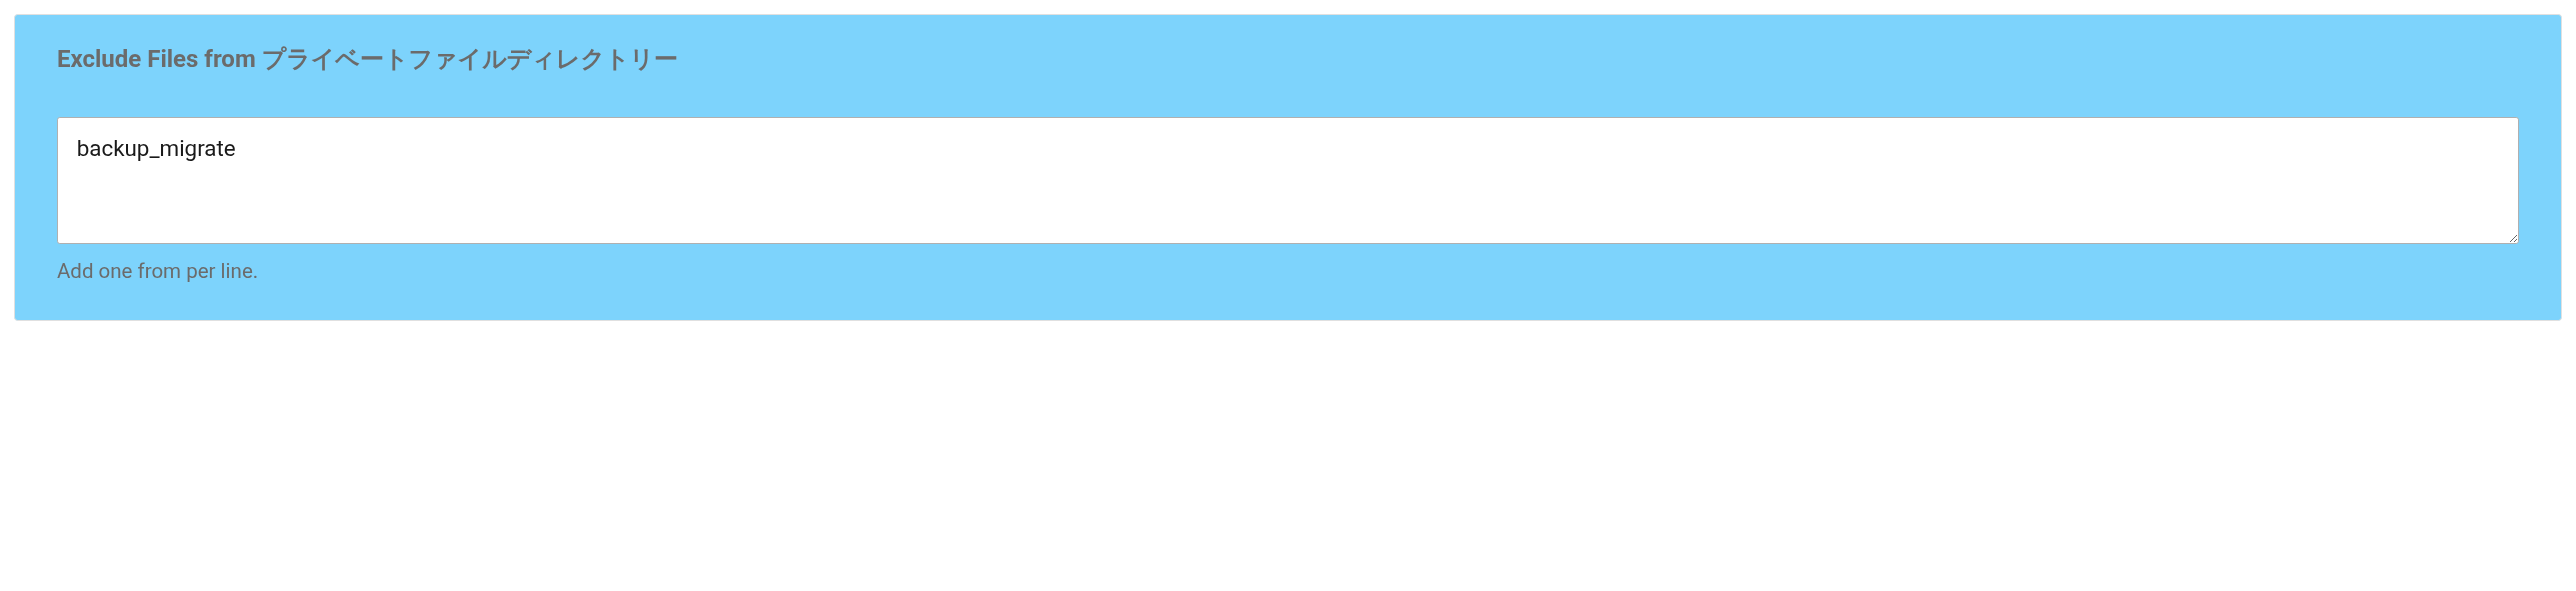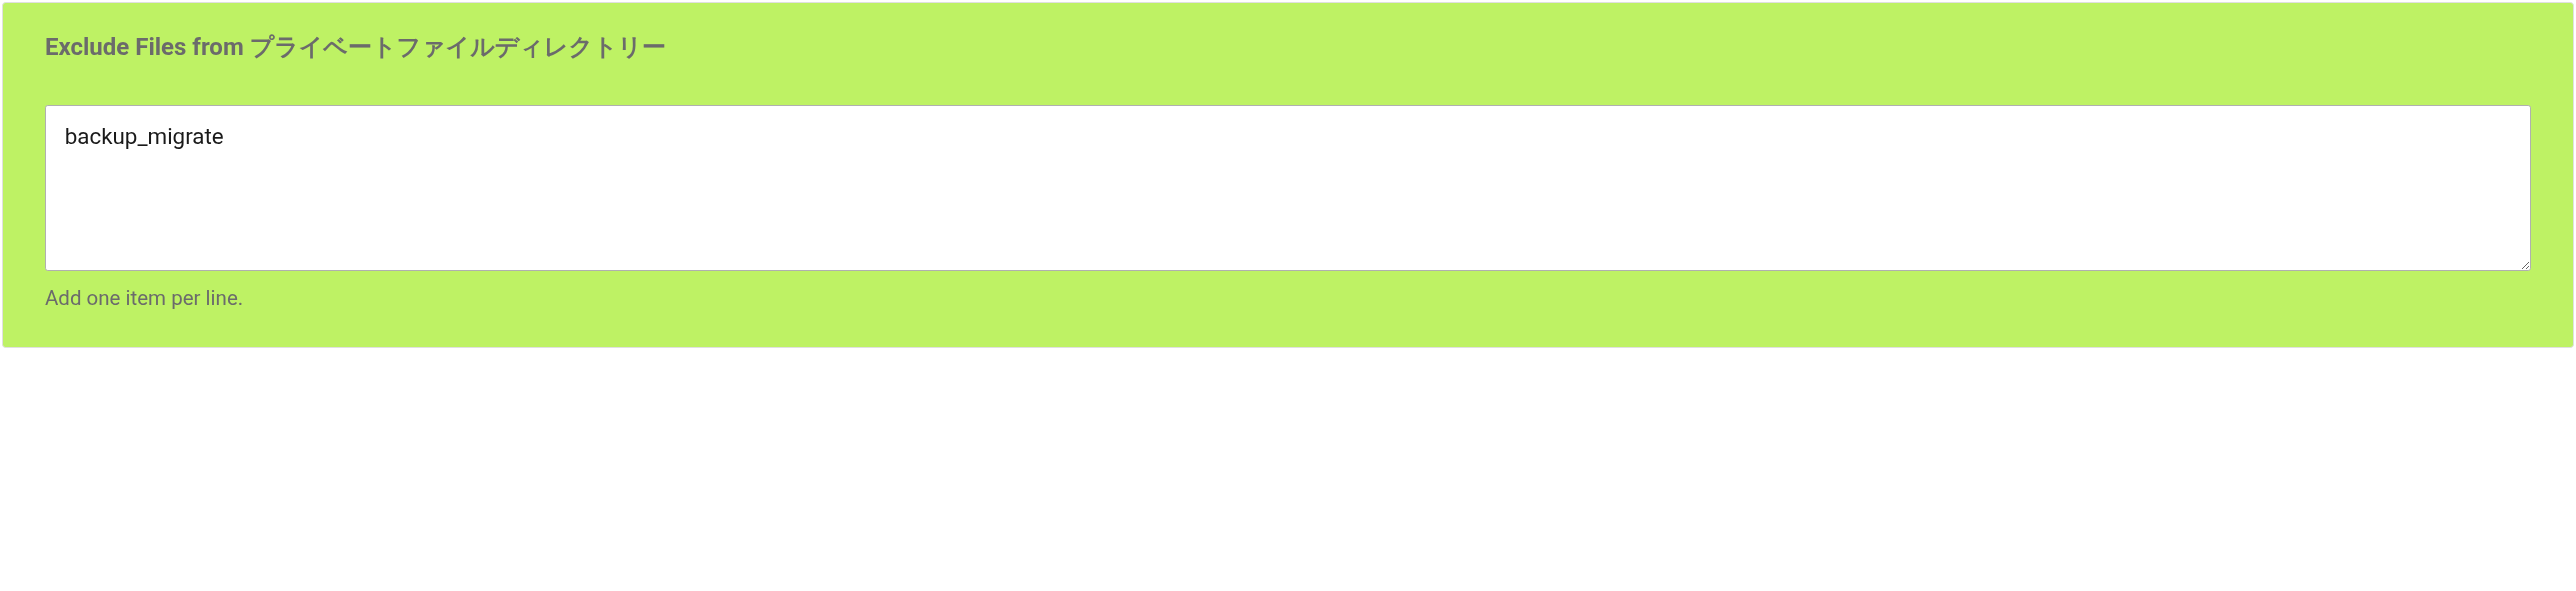--- a/index.html
+++ b/index.html
@@ -11,42 +11,42 @@
     body {
       font-family: -apple-system, BlinkMacSystemFont, "Segoe UI", Roboto, "Helvetica Neue", Arial, sans-serif;
       background: #ffffff;
       padding: 0;
     }
     
     .panel {
       border: 0.9px solid #e0e0e0;
       border-radius: 3.7px;
       padding: 28px 42px 37px 42px;
-      margin: 2px;
-      background: #bef264;
+      margin: 14px;
+      background: #7dd3fc;
     }
     
     .panel-title {
       font-size: 24px;
       font-weight: 700;
       color: #6b6b6b;
       margin-bottom: 42px;
     }
     
     .field-label {
       font-size: 22.4px;
       font-weight: 700;
       color: #1a1a1a;
       margin-bottom: 11.2px;
       display: block;
     }
     
     .textarea-field {
       width: 100%;
-      height: 166px;
+      height: 127px;
       border: 0.9px solid #b0b0b0;
       border-radius: 2.8px;
       padding: 15px 18.7px;
       font-size: 22.4px;
       font-family: inherit;
       color: #1a1a1a;
       resize: both;
       line-height: 1.4;
     }
     
@@ -58,15 +58,15 @@
   </style>
 </head>
 <body>
 
 <div class="panel">
   <h2 class="panel-title">Exclude Files from プライベートファイルディレクトリー</h2>
   
   
   <textarea class="textarea-field" style="">backup_migrate</textarea>
   
-  <div class="help-text">Add one item per line.</div>
+  <div class="help-text">Add one from per line.</div>
 </div>
 
 
 </body></html>

